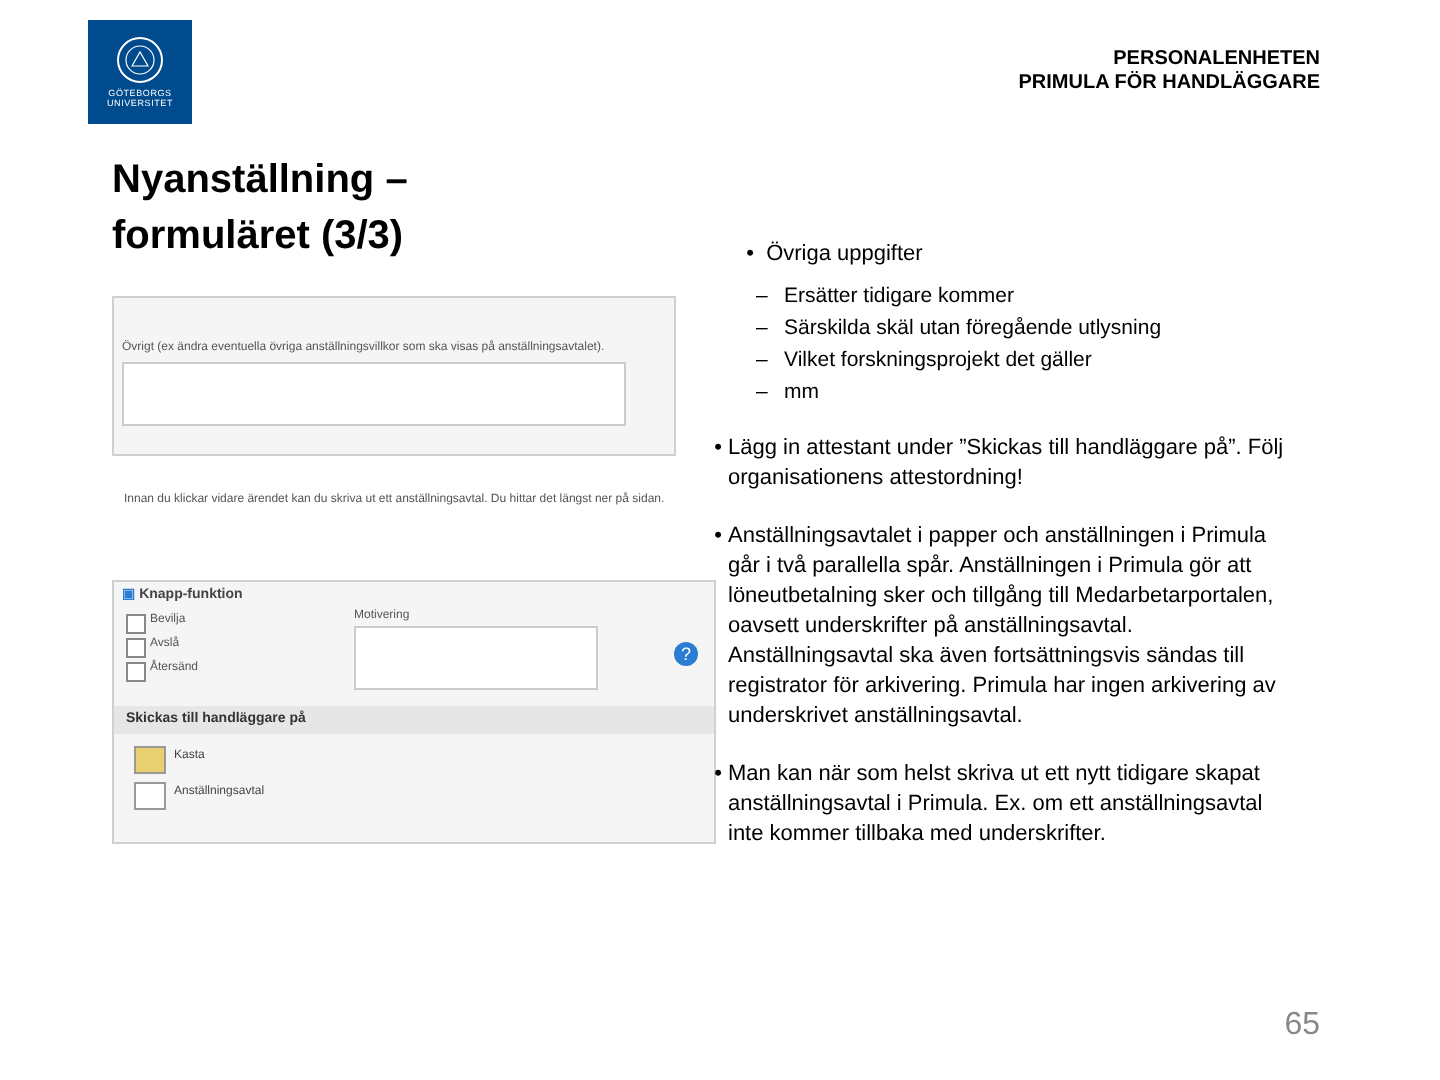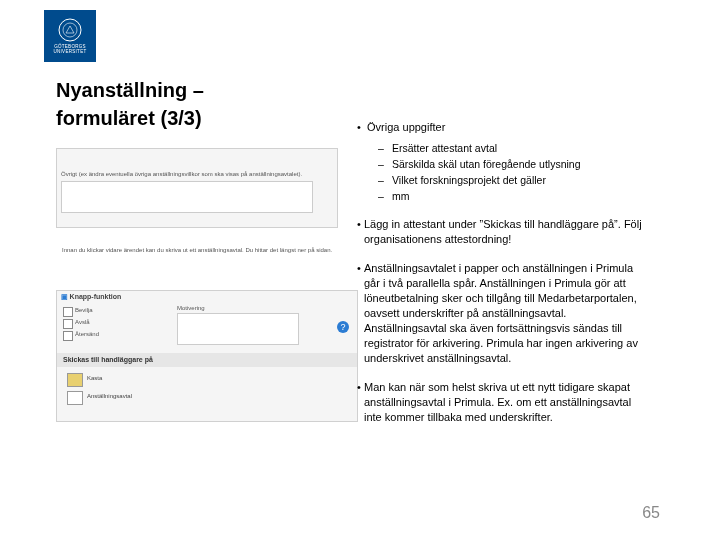--- a/index.html
+++ b/index.html
@@ -22,21 +22,21 @@
   .sk3 .cbl{position:absolute;left:18px;font-size:6px;color:#555}
   .sk3 .mot{position:absolute;left:120px;top:14px;font-size:6px;color:#555}
   .sk3 .motbox{position:absolute;left:120px;top:22px;width:120px;height:30px;background:#fff;border:1px solid #ccc}
   .sk3 .qicon{position:absolute;right:8px;top:30px;width:12px;height:12px;border-radius:50%;background:#2b7cd3;color:#fff;font-size:9px;text-align:center;line-height:12px}
   .bar{position:absolute;left:0;right:0;height:14px;background:#e6e6e6;font-size:7px;font-weight:700;padding-left:6px;line-height:14px;color:#333}
   .sk3 .bar{top:62px}
   .ico{position:absolute;left:10px;width:14px;height:12px;border:1px solid #999;background:#fff}
   .ilbl{position:absolute;left:30px;font-size:6px;color:#444}
   
   .bullets{position:absolute;left:354px;top:120px;right:60px;font-size:11px;line-height:15px}
-  .b1{margin:0 0 6px 0}
+  .b1{margin:0 0 6px 16px}
   .b1 .dot{display:inline-block;width:10px;text-align:center}
   .sub{margin:2px 0 2px 24px;font-size:10.5px;line-height:14px}
   .sub .dash{display:inline-block;width:14px;text-align:left}
   .blk{margin:14px 0 0 0}
   .blk .dot{display:inline-block;width:10px;text-align:center;vertical-align:top}
   .blk .txt{display:inline-block;width:280px;vertical-align:top}
   .pagenum{position:absolute;right:60px;bottom:18px;font-size:16px;color:#888}
 </style>
 </head>
 <body>
@@ -45,20 +45,24 @@
   <div class="logo-block">
     <svg width="24" height="24" viewBox="0 0 24 24">
       <circle cx="12" cy="12" r="11" fill="none" stroke="#fff" stroke-width="1"></circle>
       <circle cx="12" cy="12" r="7" fill="none" stroke="#fff" stroke-width="0.6"></circle>
       <path d="M8 15 L12 8 L16 15 Z" fill="none" stroke="#fff" stroke-width="0.6"></path>
     </svg>
     <div class="logo-text">
       <span>GÖTEBORGS</span><br>
       <span>UNIVERSITET</span>
     </div>
+  </div>
+  <div class="hdr-right">
+    <span>PERSONALENHETEN</span><br>
+    <span>PRIMULA FÖR HANDLÄGGARE</span>
   </div>
 </div>
 
 <div class="title">
   <span>Nyanställning –</span><br>
   <span>formuläret </span><span style="font-weight:700">(3/3)</span>
 </div>
 
 <div class="sketch sk1">
   <div class="lbl">Övrigt (ex ändra eventuella övriga anställningsvillkor som ska visas på anställningsavtalet).</div>
@@ -80,21 +84,21 @@
   <div class="qicon">?</div>
   <div class="bar">Skickas till handläggare på</div>
   <div class="ico" style="top:82px;background:#e8d070"></div>
     <div class="ilbl" style="top:84px">Kasta</div>
   <div class="ico" style="top:100px"></div>
     <div class="ilbl" style="top:102px">Anställningsavtal</div>
 </div>
 
 <div class="bullets">
   <div class="b1"><span class="dot">•</span> <span>Övriga uppgifter</span></div>
-  <div class="sub"><span class="dash">–</span><span>Ersätter attestant avtal</span></div>
+  <div class="sub"><span class="dash">–</span><span>Ersätter tidigare kommer</span></div>
   <div class="sub"><span class="dash">–</span><span>Särskilda skäl utan föregående utlysning</span></div>
   <div class="sub"><span class="dash">–</span><span>Vilket forskningsprojekt det gäller</span></div>
   <div class="sub"><span class="dash">–</span><span>mm</span></div>
 
   <div class="blk"><span class="dot">•</span><span class="txt">Lägg in attestant under ”Skickas till handläggare på”. Följ organisationens attestordning!</span></div>
   <div class="blk"><span class="dot">•</span><span class="txt">Anställningsavtalet i papper och anställningen i Primula går i två parallella spår. Anställningen i Primula gör att löneutbetalning sker och tillgång till Medarbetarportalen, oavsett underskrifter på anställningsavtal. Anställningsavtal ska även fortsättningsvis sändas till registrator för arkivering. Primula har ingen arkivering av underskrivet anställningsavtal.</span></div>
   <div class="blk"><span class="dot">•</span><span class="txt">Man kan när som helst skriva ut ett nytt tidigare skapat anställningsavtal i Primula. Ex. om ett anställningsavtal inte kommer tillbaka med underskrifter.</span></div>
 </div>
 
 <div class="pagenum">65</div>

